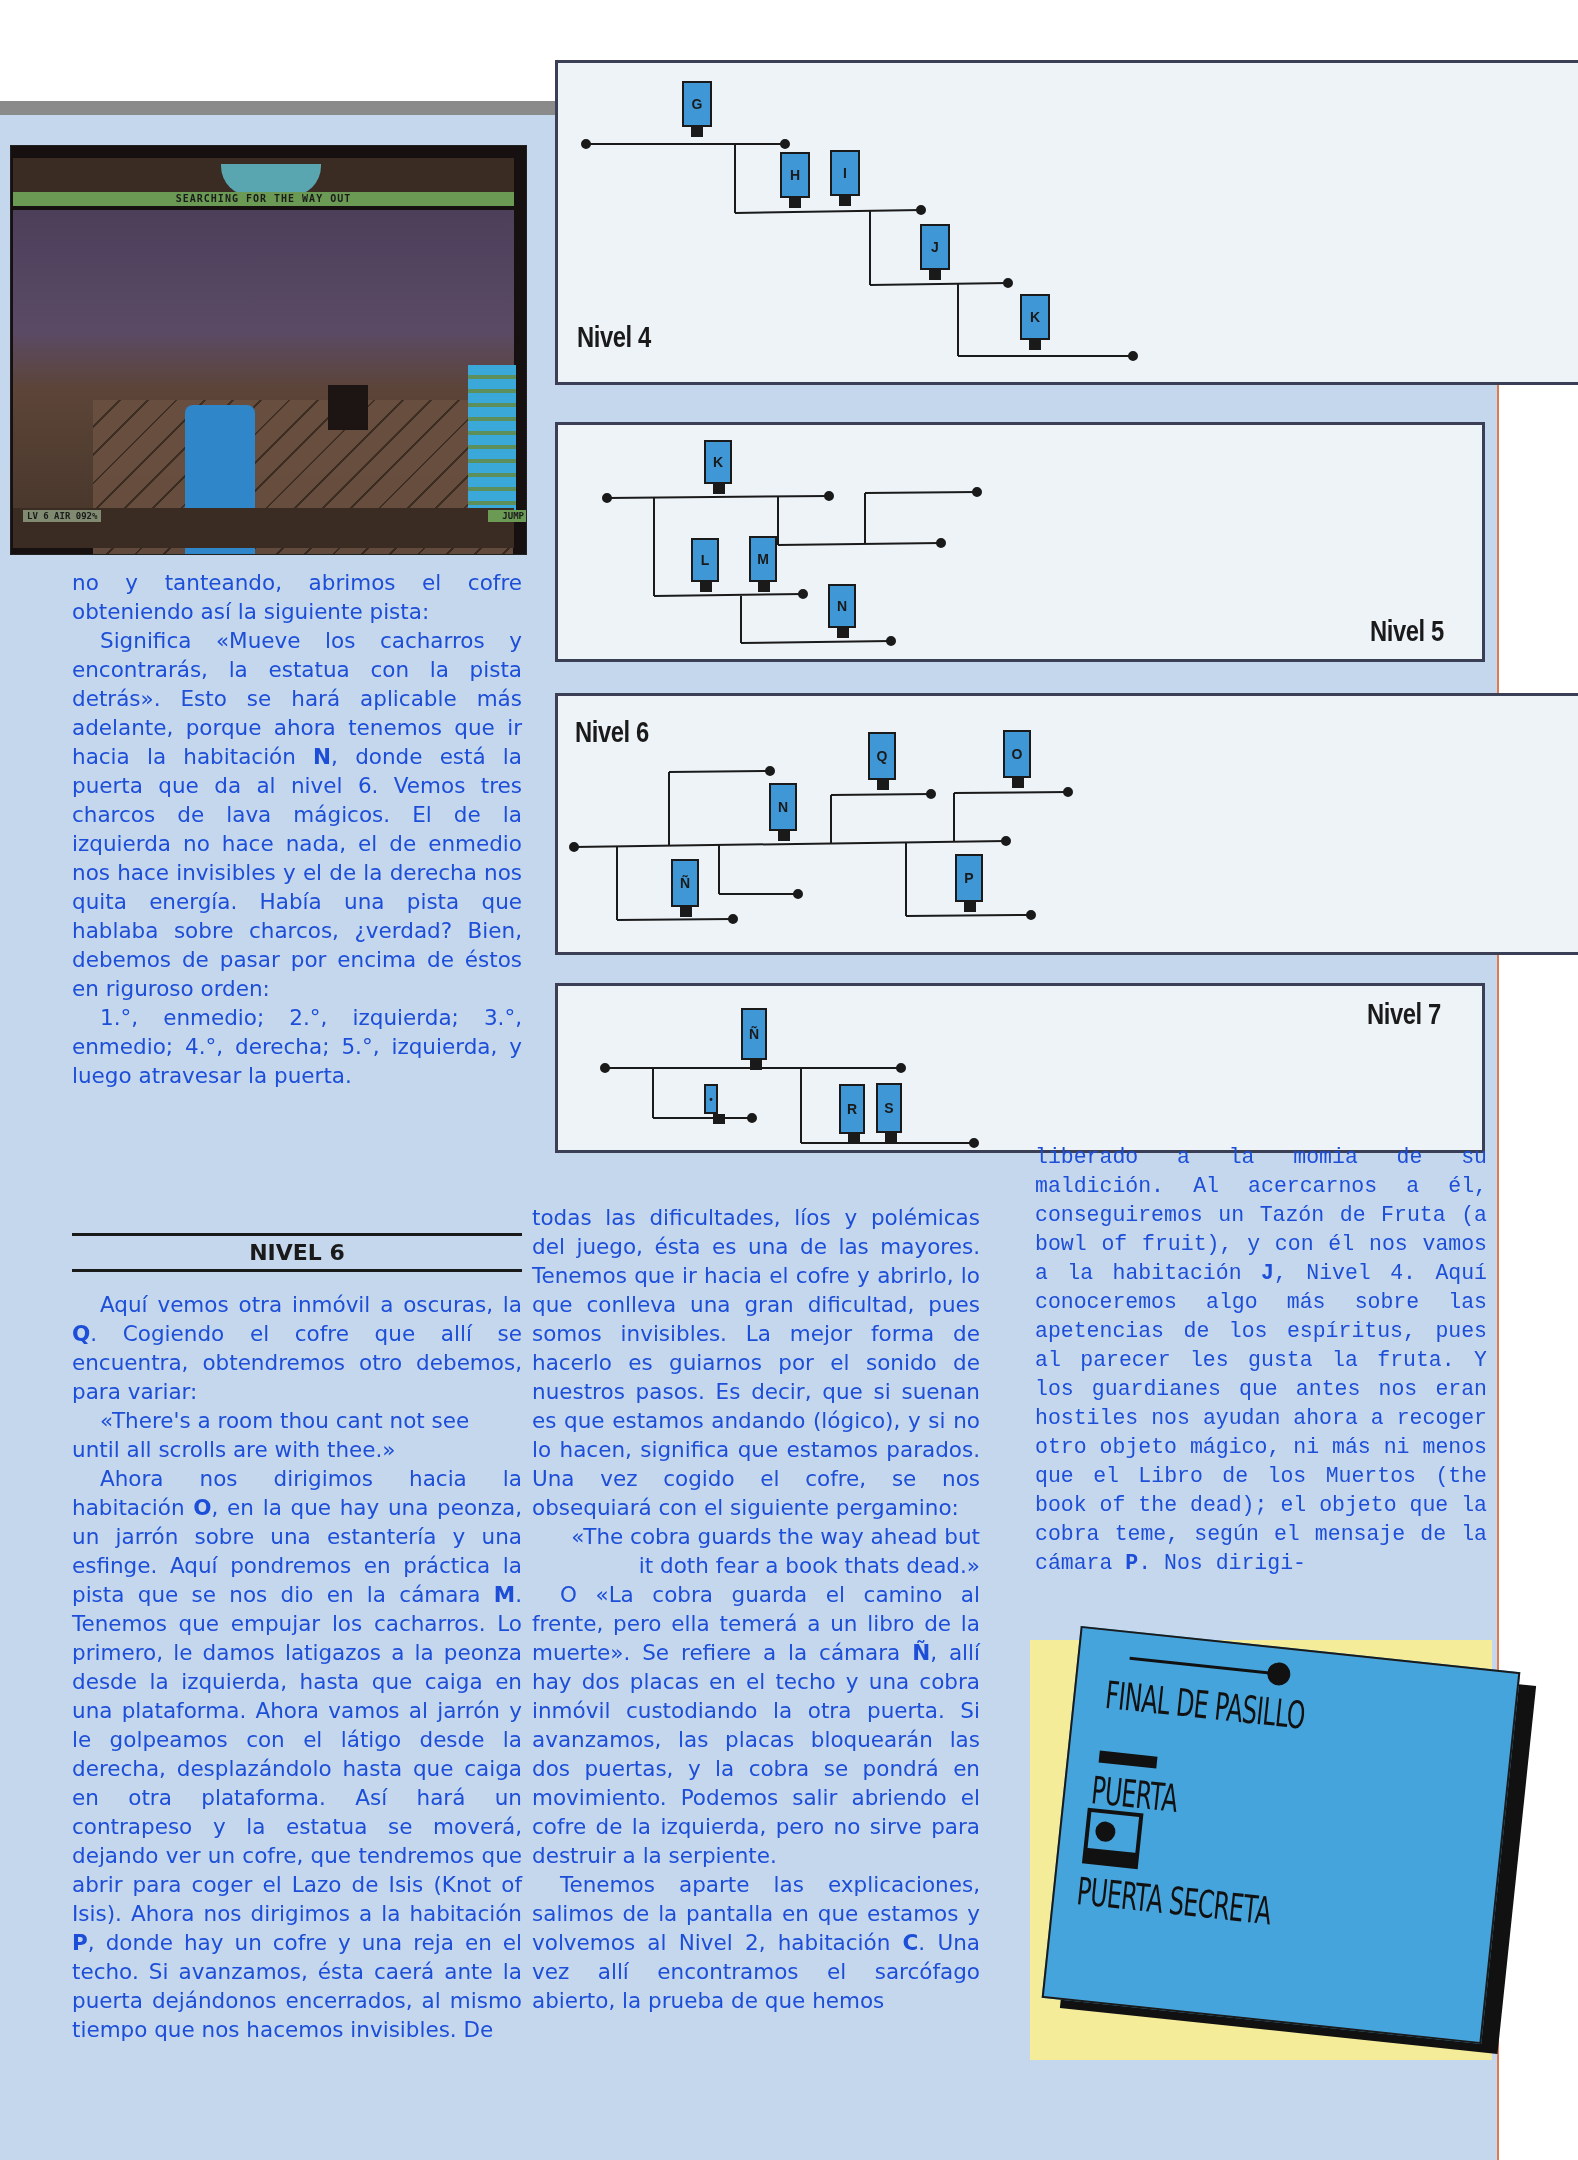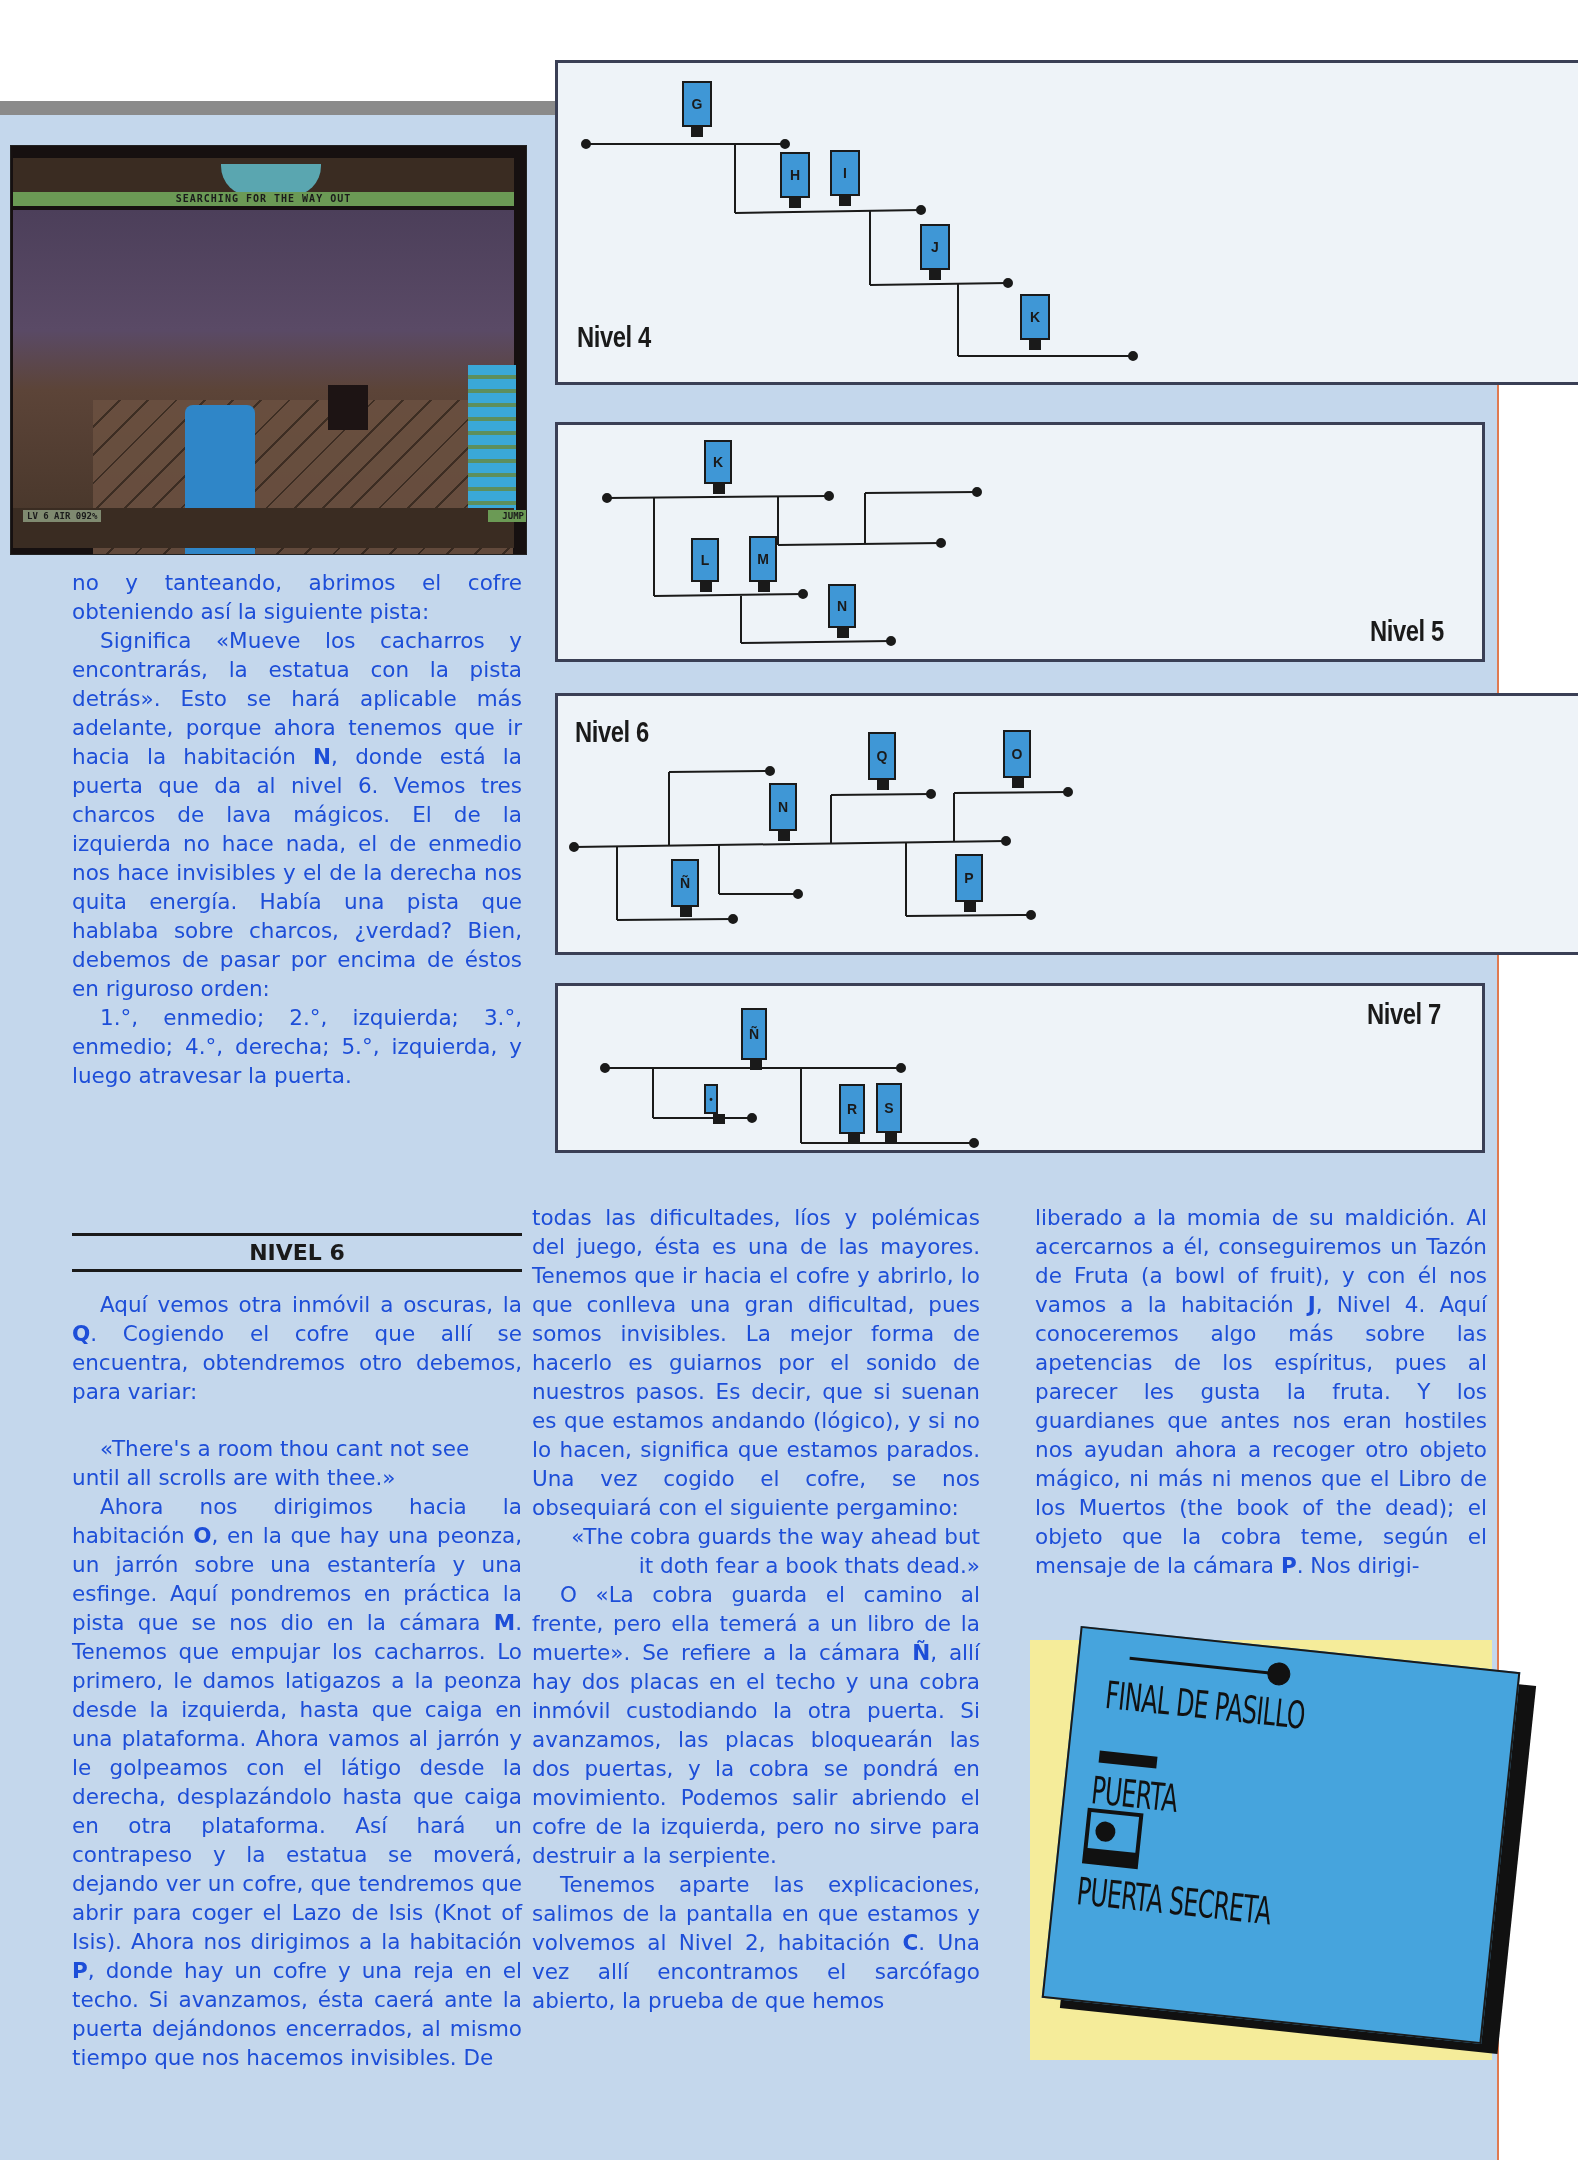--- a/index.html
+++ b/index.html
@@ -211,32 +211,32 @@
 <div class="col" style="left:72px;top:568px;width:450px;">
   <p>no y tanteando, abrimos el cofre obteniendo así la siguiente pista:</p>
   <p class="ind"><span>Significa «Mueve los cacharros y encontrarás, la estatua con la pista detrás». Esto se hará aplicable más adelante, porque ahora tenemos que ir hacia la habitación </span><b>N</b><span>, donde está la puerta que da al nivel 6. Vemos tres charcos de lava mágicos. El de la izquierda no hace nada, el de enmedio nos hace invisibles y el de la derecha nos quita energía. Había una pista que hablaba sobre charcos, ¿verdad? Bien, debemos de pasar por encima de éstos en riguroso orden:</span></p>
   <p class="ind">1.°, enmedio; 2.°, izquierda; 3.°, enmedio; 4.°, derecha; 5.°, izquierda, y luego atravesar la puerta.</p>
 </div>
 
 <div class="section-head">NIVEL 6</div>
 
 <div class="col" style="left:72px;top:1290px;width:450px;">
   <p class="ind"><span>Aquí vemos otra inmóvil a oscuras, la </span><b>Q</b><span>. Cogiendo el cofre que allí se encuentra, obtendremos otro debemos, para variar:</span></p>
-  <p class="ind" style="text-align:left;margin-top:28px;">«There's a room thou cant not see until all scrolls are with thee.»</p>
+  <p class="ind" style="text-align:left;">«There's a room thou cant not see until all scrolls are with thee.»</p>
   <p class="ind"><span>Ahora nos dirigimos hacia la habitación </span><b>O</b><span>, en la que hay una peonza, un jarrón sobre una estantería y una esfinge. Aquí pondremos en práctica la pista que se nos dio en la cámara </span><b>M</b><span>. Tenemos que empujar los cacharros. Lo primero, le damos latigazos a la peonza desde la izquierda, hasta que caiga en una plataforma. Ahora vamos al jarrón y le golpeamos con el látigo desde la derecha, desplazándolo hasta que caiga en otra plataforma. Así hará un contrapeso y la estatua se moverá, dejando ver un cofre, que tendremos que abrir para coger el Lazo de Isis (Knot of Isis). Ahora nos dirigimos a la habitación </span><b>P</b><span>, donde hay un cofre y una reja en el techo. Si avanzamos, ésta caerá ante la puerta dejándonos encerrados, al mismo tiempo que nos hacemos invisibles. De</span></p>
 </div>
 
 <div class="col" style="left:532px;top:1203px;width:448px;">
   <p>todas las dificultades, líos y polémicas del juego, ésta es una de las mayores. Tenemos que ir hacia el cofre y abrirlo, lo que conlleva una gran dificultad, pues somos invisibles. La mejor forma de hacerlo es guiarnos por el sonido de nuestros pasos. Es decir, que si suenan es que estamos andando (lógico), y si no lo hacen, significa que estamos parados. Una vez cogido el cofre, se nos obsequiará con el siguiente pergamino:</p>
   <p class="ind" style="text-align:right;">«The cobra guards the way ahead but it doth fear a book thats dead.»</p>
   <p class="ind"><span>O «La cobra guarda el camino al frente, pero ella temerá a un libro de la muerte». Se refiere a la cámara </span><b>Ñ</b><span>, allí hay dos placas en el techo y una cobra inmóvil custodiando la otra puerta. Si avanzamos, las placas bloquearán las dos puertas, y la cobra se pondrá en movimiento. Podemos salir abriendo el cofre de la izquierda, pero no sirve para destruir a la serpiente.</span></p>
   <p class="ind"><span>Tenemos aparte las explicaciones, salimos de la pantalla en que estamos y volvemos al Nivel 2, habitación </span><b>C</b><span>. Una vez allí encontramos el sarcófago abierto, la prueba de que hemos</span></p>
 </div>
 
-<div class="col" style="left:1035px;top:1203px;width:452px;">
+<div class="col" style="left:1035px;top:1143px;width:452px;font-family:Liberation Mono, monospace;">
   <p><span>liberado a la momia de su maldición. Al acercarnos a él, conseguiremos un Tazón de Fruta (a bowl of fruit), y con él nos vamos a la habitación </span><b>J</b><span>, Nivel 4. Aquí conoceremos algo más sobre las apetencias de los espíritus, pues al parecer les gusta la fruta. Y los guardianes que antes nos eran hostiles nos ayudan ahora a recoger otro objeto mágico, ni más ni menos que el Libro de los Muertos (the book of the dead); el objeto que la cobra teme, según el mensaje de la cámara </span><b>P</b><span>. Nos dirigi-</span></p>
 </div>
 
 <div class="legend-yellow"></div>
 <div class="legend-shadow"></div>
 <div class="legend-card">
   <svg width="438" height="370" style="position:absolute;left:0;top:0;">
     <g fill="#111" stroke="#111">
       <line x1="50" y1="25" x2="200" y2="25" stroke-width="3"></line>
       <circle cx="200" cy="25" r="11"></circle>

